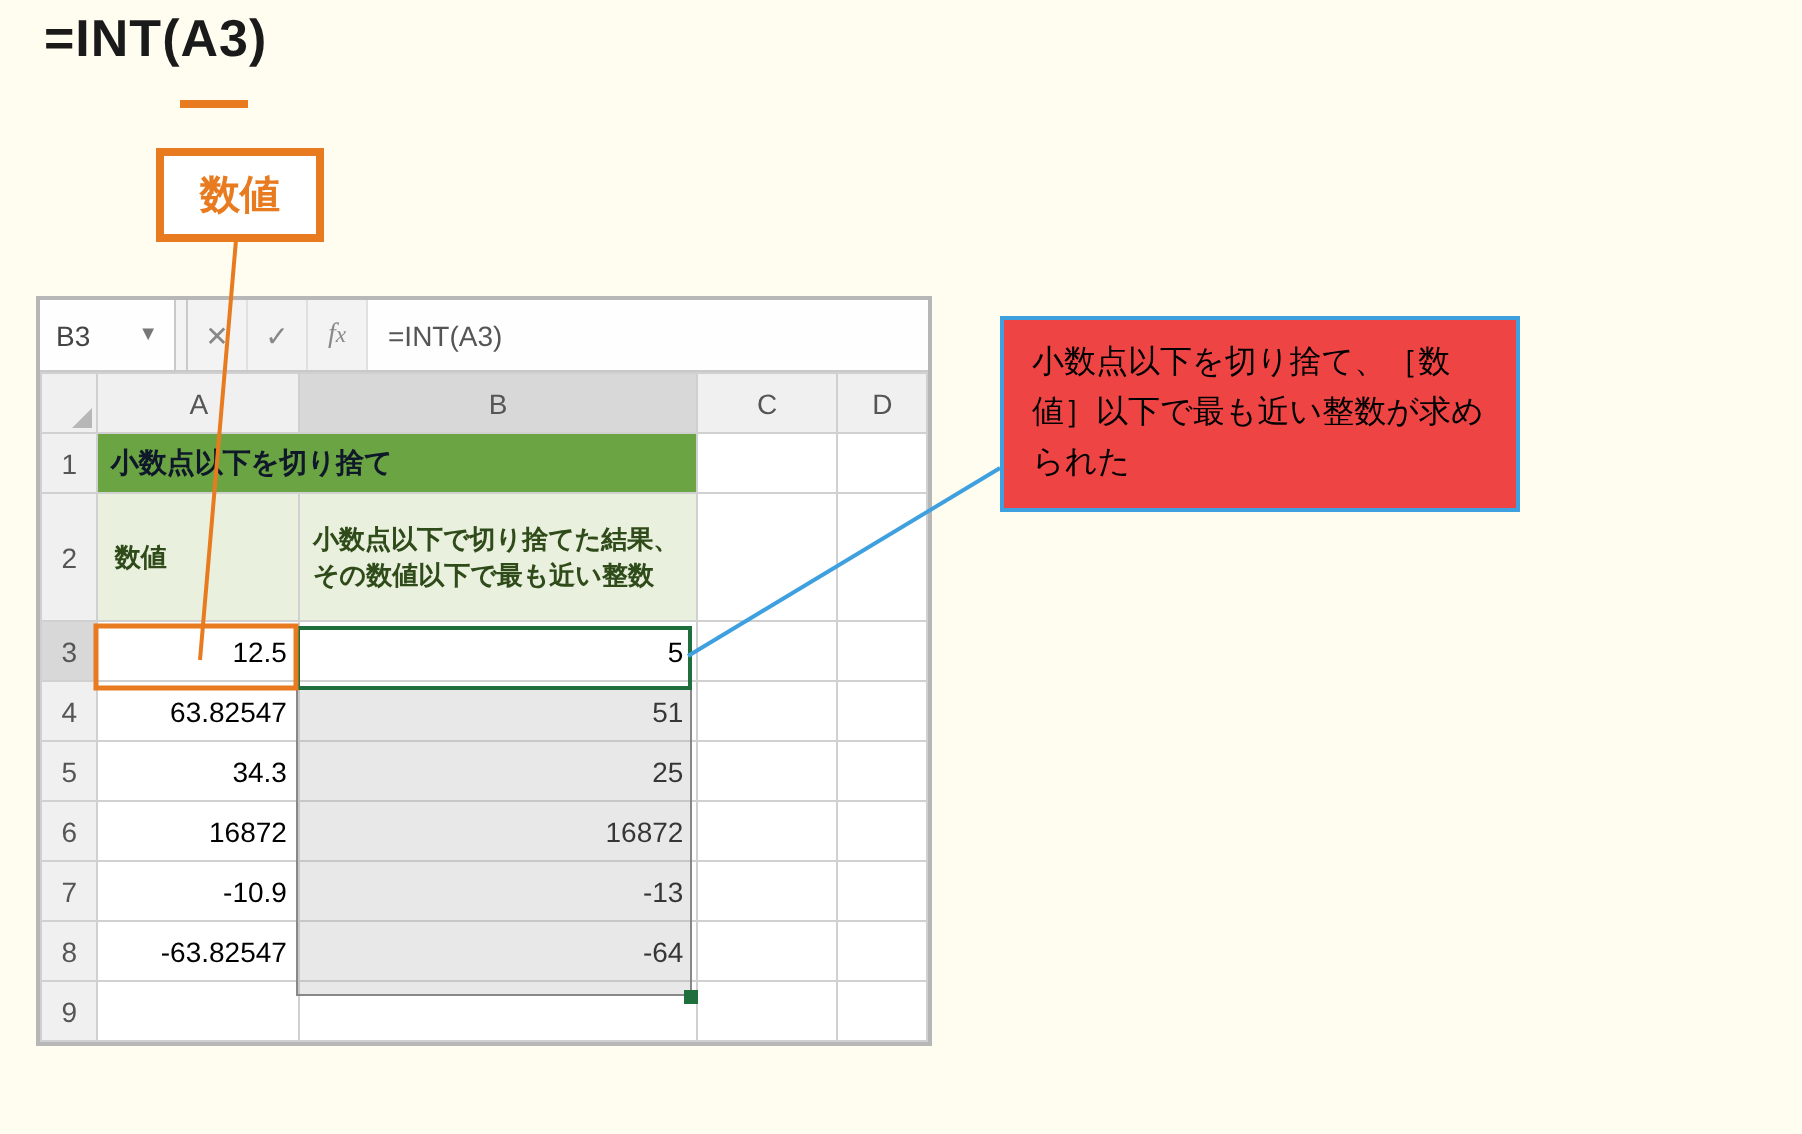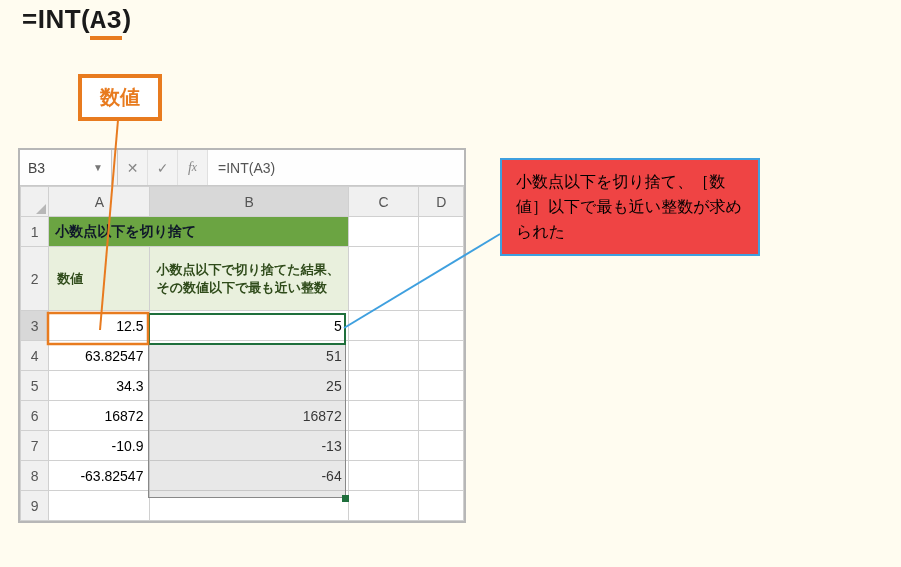--- a/index.html
+++ b/index.html
@@ -20,22 +20,21 @@
     position: absolute;
     left: 22px;
     top: 4px;
     font-size: 26px;
     font-weight: 700;
     letter-spacing: 0.5px;
     color: #1a1a1a;
   }
   .formula-title .arg {
     border-bottom: 4px solid #e87b1f;
-    padding-bottom: 0;
-    font-family: Liberation Mono, monospace;
+    padding-bottom: 16px;
   }
 
   
   .callout-box {
     position: absolute;
     left: 78px;
     top: 74px;
     border: 4px solid #e87b1f;
     background: #fff;
     color: #e87b1f;
@@ -72,21 +71,21 @@
 
   
   .fx-bar {
     display: flex;
     align-items: stretch;
     height: 36px;
     background: #f3f3f3;
     border-bottom: 1px solid #c9c9c9;
   }
   .name-box {
-    width: 92px;
+    width: 68px;
     display: flex;
     align-items: center;
     padding: 0 8px;
     border-right: 1px solid #c9c9c9;
     font-size: 14px;
     color: #444;
     background: #fefefe;
     position: relative;
     gap: 16px;
   }

